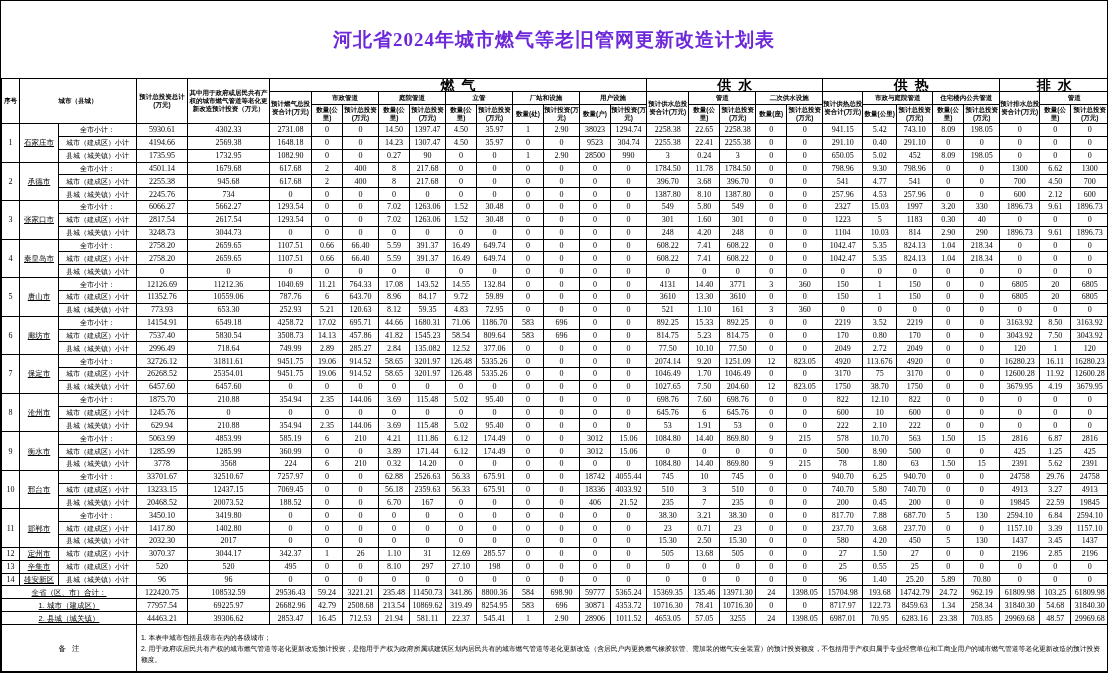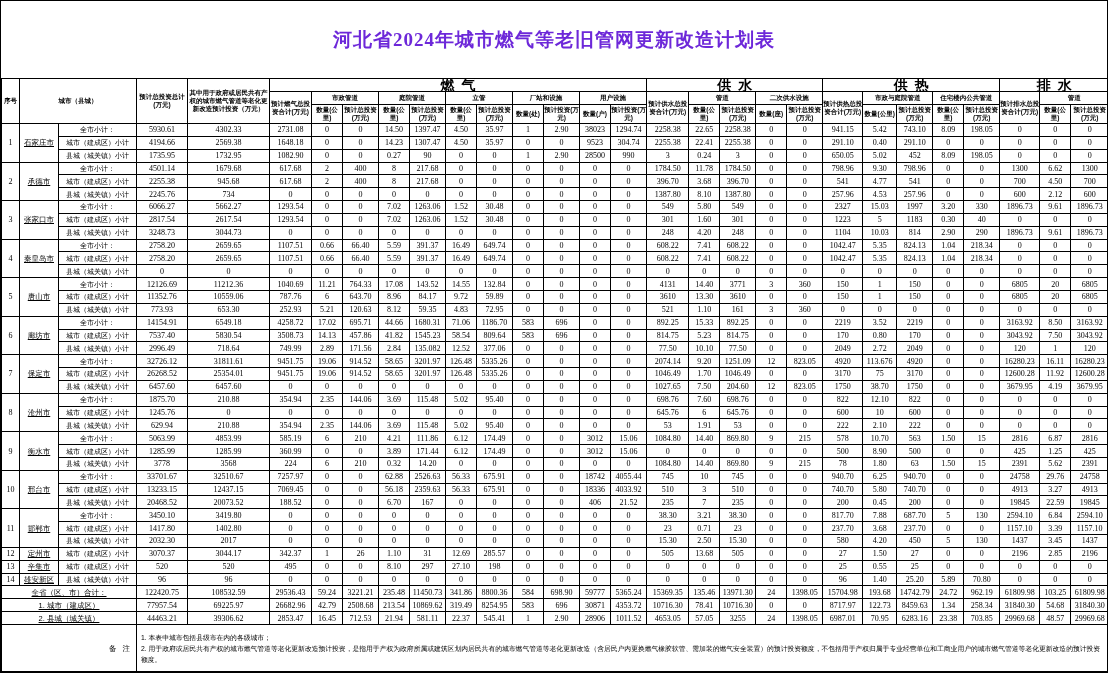--- a/index.html
+++ b/index.html
@@ -13,21 +13,21 @@
   tr.hA{height:13px;} tr.hB{height:13px;} tr.hC{height:18px;}
   td.v{font:8px/9px "Liberation Serif", serif;text-align:center;white-space:nowrap;}
   td.lbl{font:7px/9px "Liberation Sans", sans-serif;text-align:center;white-space:nowrap;}
   td.city{font:7.5px/9px "Liberation Sans", sans-serif;text-align:center;text-decoration:underline;}
   td.num{font:8px/9px "Liberation Serif", serif;text-align:center;}
   td.tlbl{font:7.5px/9px "Liberation Sans", sans-serif;text-align:center;white-space:nowrap;text-decoration:underline;}
   tr.grp td{border-top-width:1.5px;}
   thead tr.hA th{border-top-width:1.5px;}
   thead tr.hC th{border-bottom-width:1px;}
   tr.notes-row{height:47px;}
-  td.note-label{font:7.5px/9px "Liberation Sans", sans-serif;text-align:right;letter-spacing:6px;text-indent:6px;}
+  td.note-label{font:7.5px/9px "Liberation Sans", sans-serif;text-align:center;letter-spacing:6px;text-indent:6px;}
   td.note-body{font:6.8px/11px "Liberation Sans", sans-serif;text-align:left;padding:2px 4px;vertical-align:middle;}
   td.note-body div{word-break:break-all;}
 </style>
 </head>
 <body>
 
 <div id="page">
   <div id="title">河北省2024年城市燃气等老旧管网更新改造计划表</div>
   <table>
     <colgroup>
@@ -616,21 +616,21 @@
           <td class="v">3043.92</td>
           <td class="v">7.50</td>
           <td class="v">3043.92</td>
         </tr>
         <tr>
           <td class="lbl">县城（城关镇）小计</td>
           <td class="v">2996.49</td>
           <td class="v">718.64</td>
           <td class="v">749.99</td>
           <td class="v">2.89</td>
-          <td class="v">171.56</td>
+          <td class="v">285.27</td>
           <td class="v">2.84</td>
           <td class="v">135.082</td>
           <td class="v">12.52</td>
           <td class="v">377.06</td>
           <td class="v">0</td>
           <td class="v">0</td>
           <td class="v">0</td>
           <td class="v">0</td>
           <td class="v">77.50</td>
           <td class="v">10.10</td>

